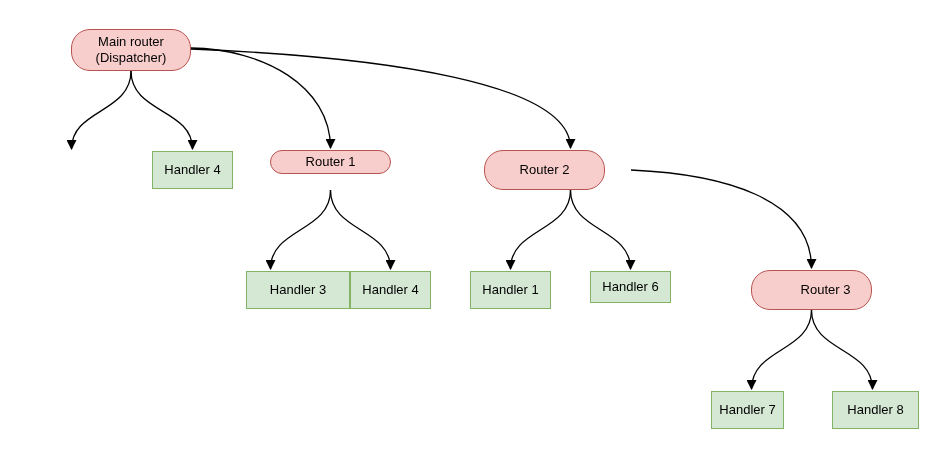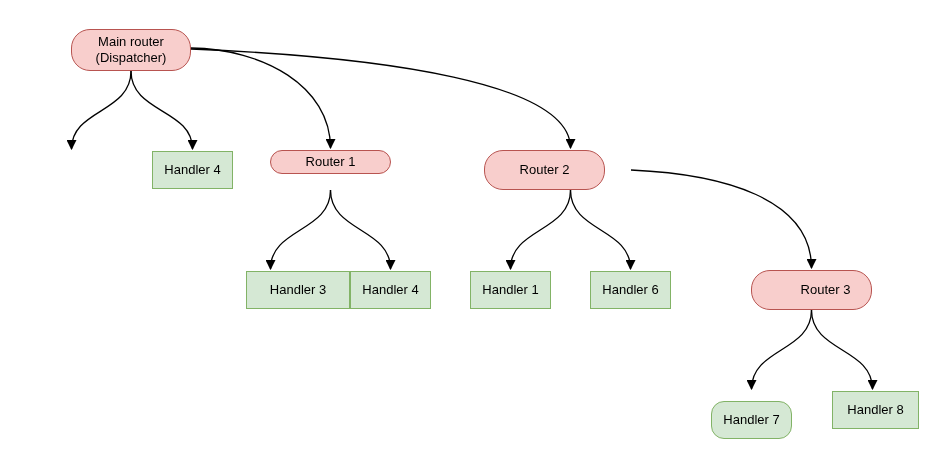--- a/index.html
+++ b/index.html
@@ -92,21 +92,21 @@
   <div class="node router" style="left:270px; top:150px; width:121px; height:24px;">Router 1</div>
 
   <div class="node router" style="left:484px; top:150px; width:121px; height:40px;">Router 2</div>
 
   <div class="node handler" style="left:246px; top:271px; width:104px; height:38px;">Handler 3</div>
 
   <div class="node handler" style="left:350px; top:271px; width:81px; height:38px;">Handler 4</div>
 
   <div class="node handler" style="left:470px; top:271px; width:81px; height:38px;">Handler 1</div>
 
-  <div class="node handler" style="left:590px; top:271px; width:81px; height:38px;">Handler 6</div>
+  <div class="node handler" style="left:590px; top:271px; width:81px; height:32px;">Handler 6</div>
 
   <div class="node router" style="left:751px; top:270px; width:121px; height:40px;padding-left:28px;">Router 3</div>
 
-  <div class="node handler" style="left:711px; top:401px; width:81px; height:38px;border-radius:13px;">Handler 7</div>
+  <div class="node handler" style="left:711px; top:391px; width:73px; height:38px;">Handler 7</div>
 
   <div class="node handler" style="left:832px; top:391px; width:87px; height:38px;">Handler 8</div>
 
 </div>
 
 </body></html>

